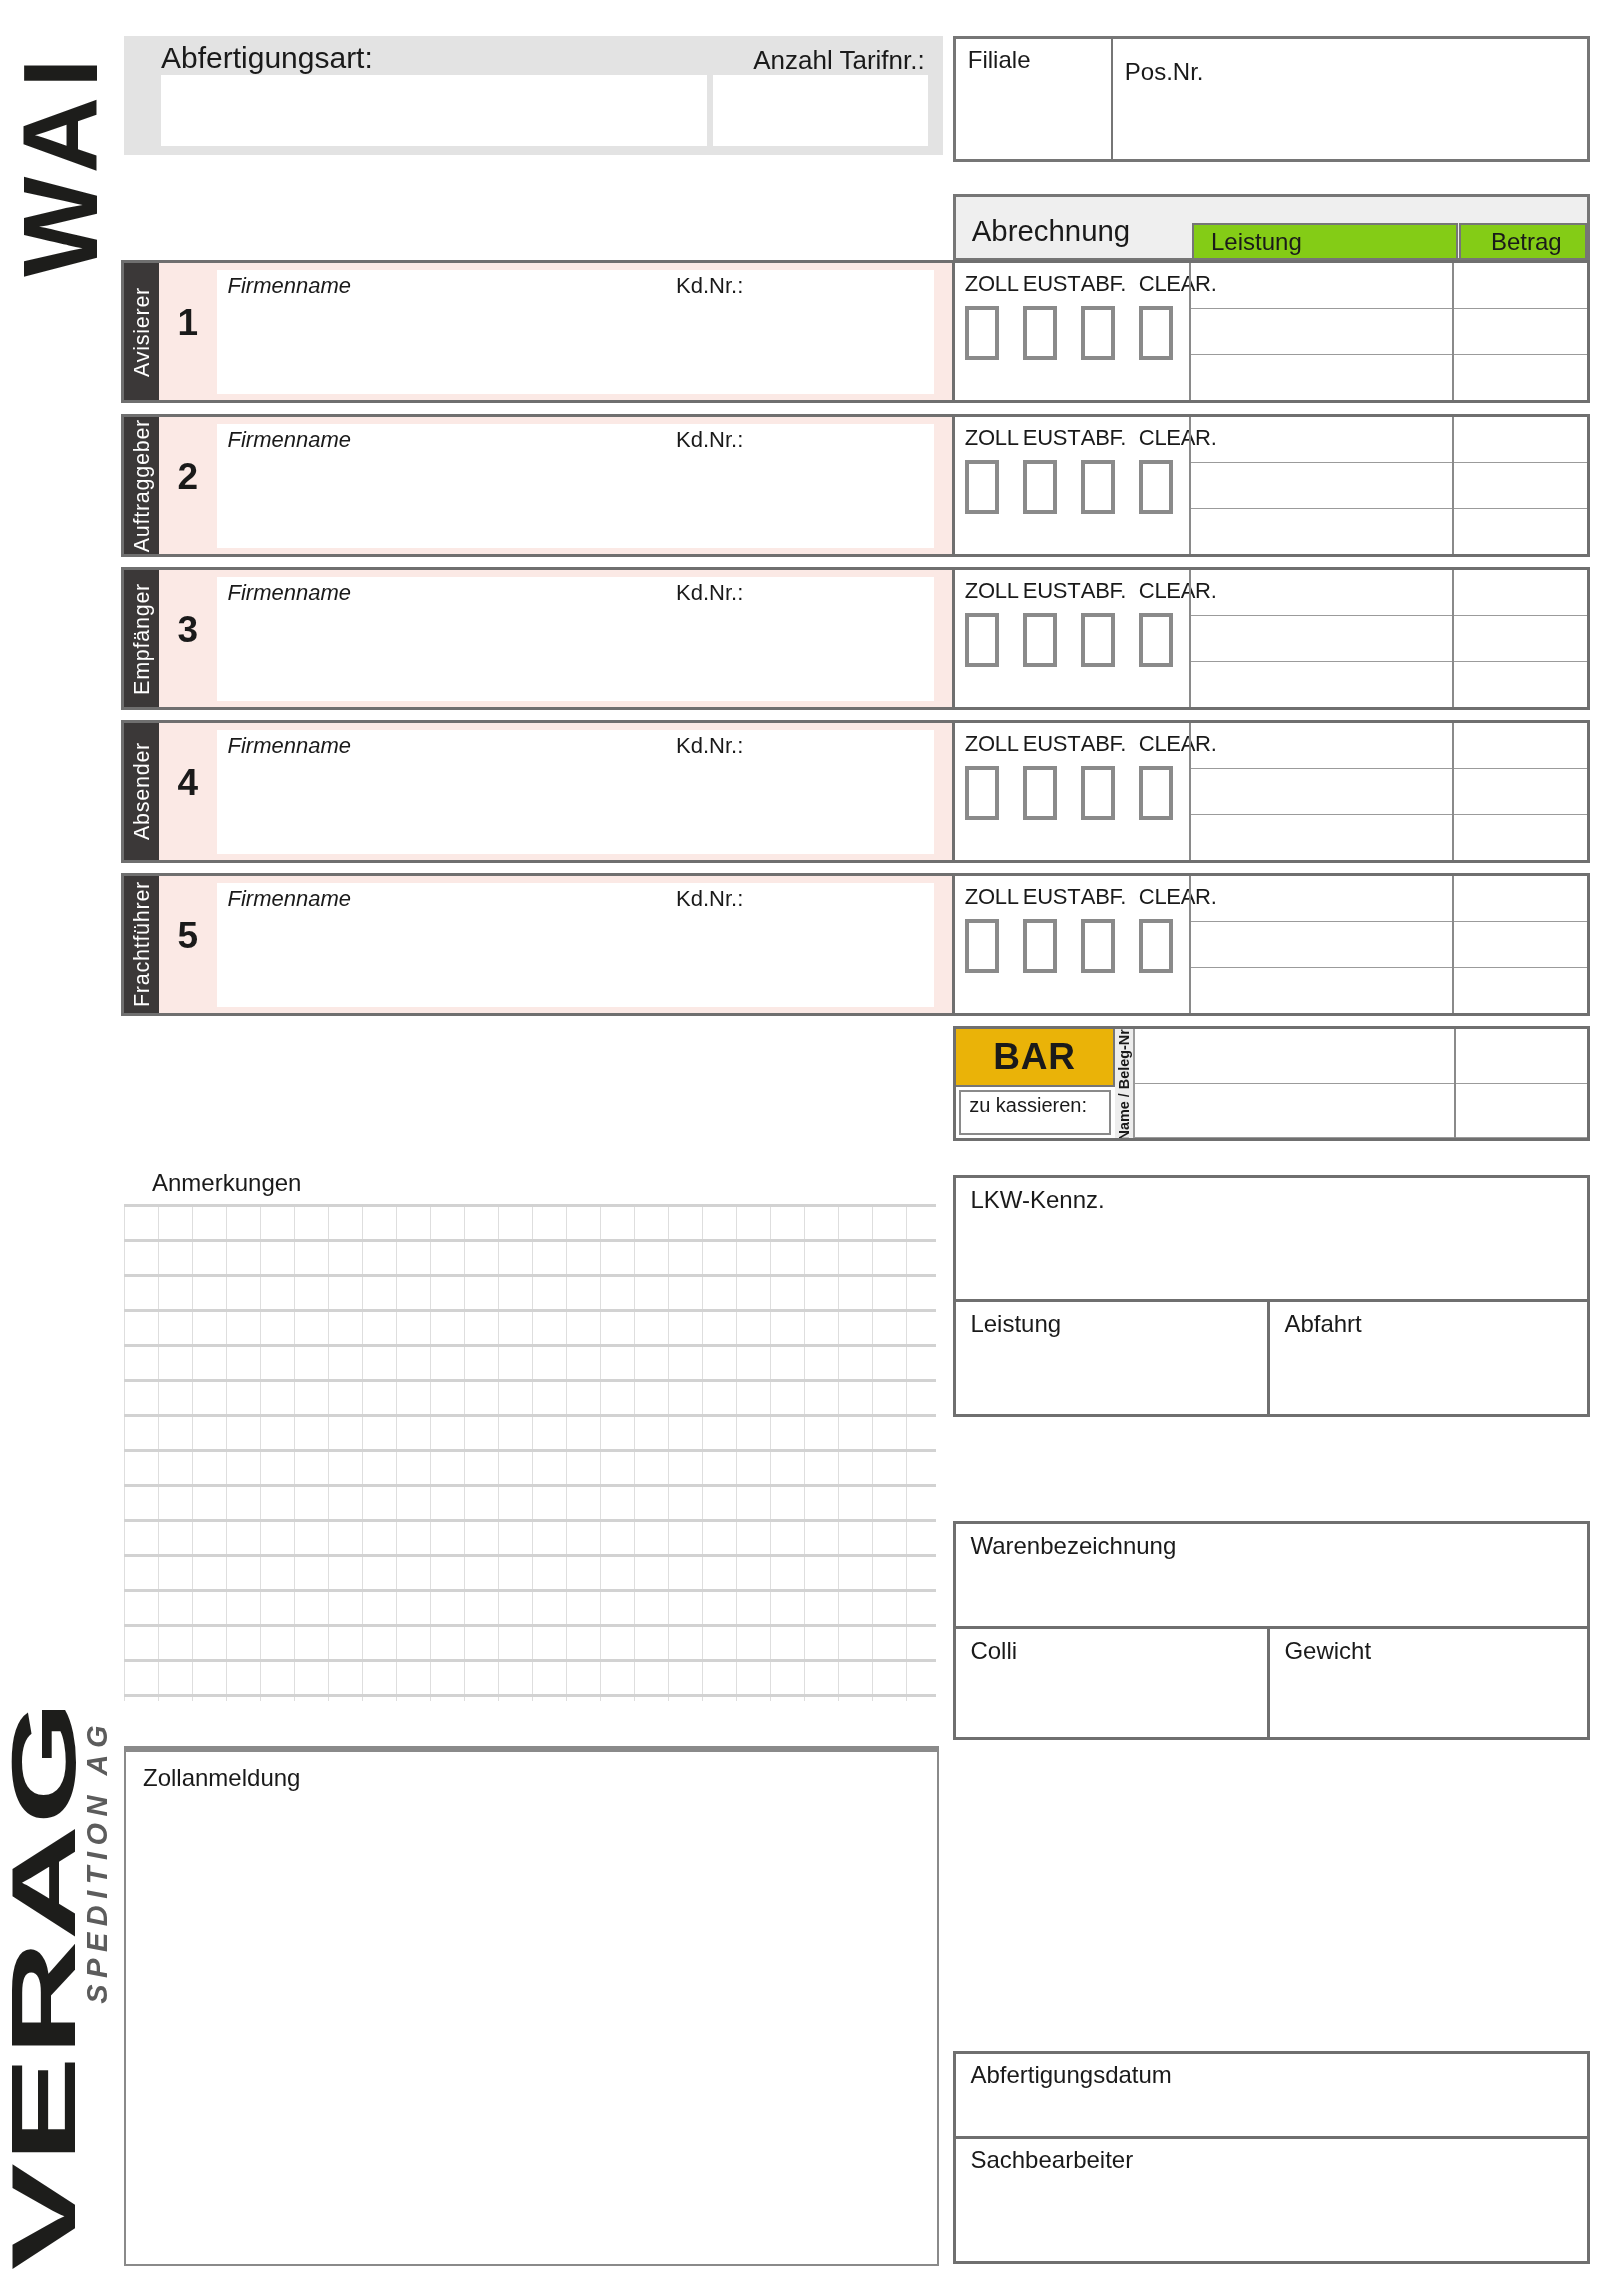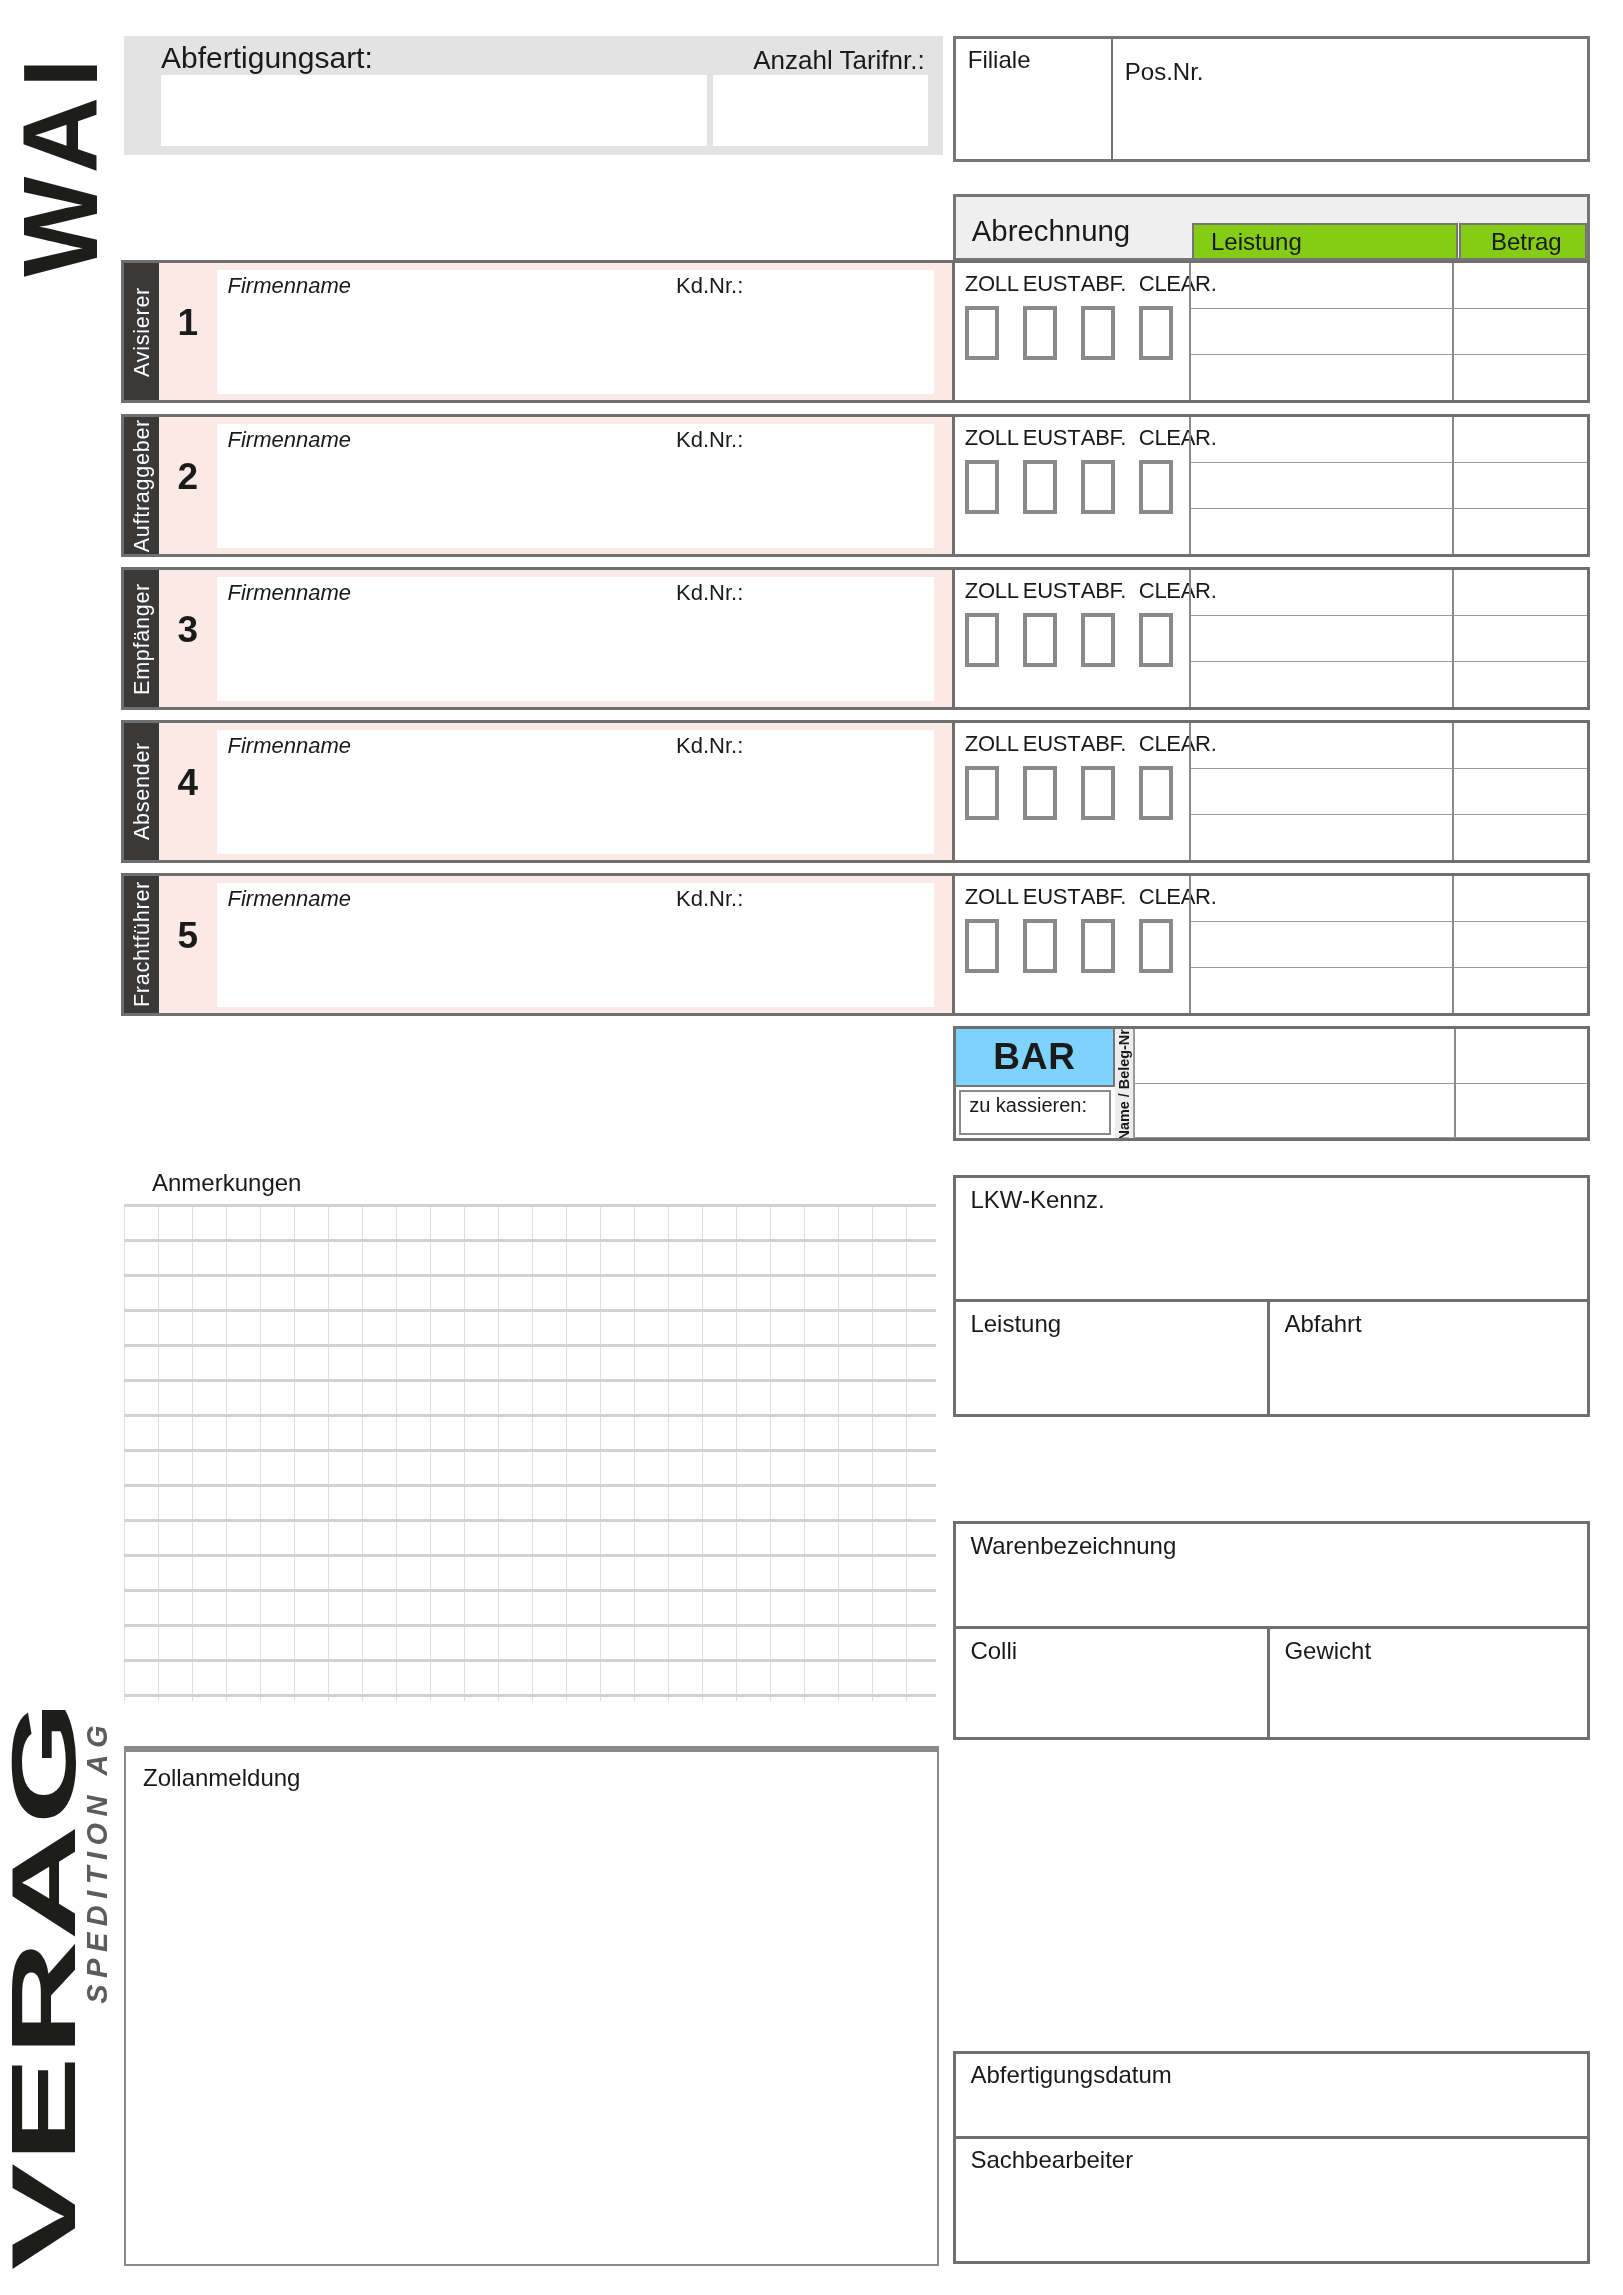--- a/index.html
+++ b/index.html
@@ -65,21 +65,21 @@
                   border-left:2px solid #8a8a8a; display:flex; flex-direction:column; }
   .betrag-col { position:absolute; left:497px; right:0; top:0; bottom:0;
                 border-left:2px solid #8a8a8a; display:flex; flex-direction:column; }
   .acc-cell { flex:1; border-bottom:1.3px solid #9b9b9b; }
   .acc-cell:last-child { border-bottom:none; }
 
   
   .bar-block { position:absolute; left:953px; top:1026px; width:637px; height:115px;
                border:3.3px solid #6f6f6f; background:#fff; display:flex; }
   .bar-left { width:159px; display:flex; flex-direction:column; }
-  .bar-header { height:58px; background:#7dd3fc; border-right:2.6px solid #767676;
+  .bar-header { height:58px; background:#eab308; border-right:2.6px solid #767676;
                 border-bottom:2.6px solid #767676; display:flex; align-items:center; justify-content:center; }
   .bar-header span { font-size:37px; font-weight:bold; letter-spacing:0.7px; }
   .zu-box { flex:1; margin:2.6px 3.9px 3.3px 3.3px; border:2.6px solid #8a8a8a; background:#fff;
             font-size:20px; padding:2.6px 7.9px; }
   .bar-strip { width:19.6px; background:#ededed; border-right:2px solid #9b9b9b;
                display:flex; align-items:center; justify-content:center; overflow:hidden; }
   .bar-strip span { font-size:14.4px; font-weight:bold; }
   .bar-rows { flex:1; position:relative; display:flex; flex-direction:column; }
   .bar-row { flex:1; border-bottom:1.3px solid #9b9b9b; }
   .bar-row:last-child { border-bottom:none; }

